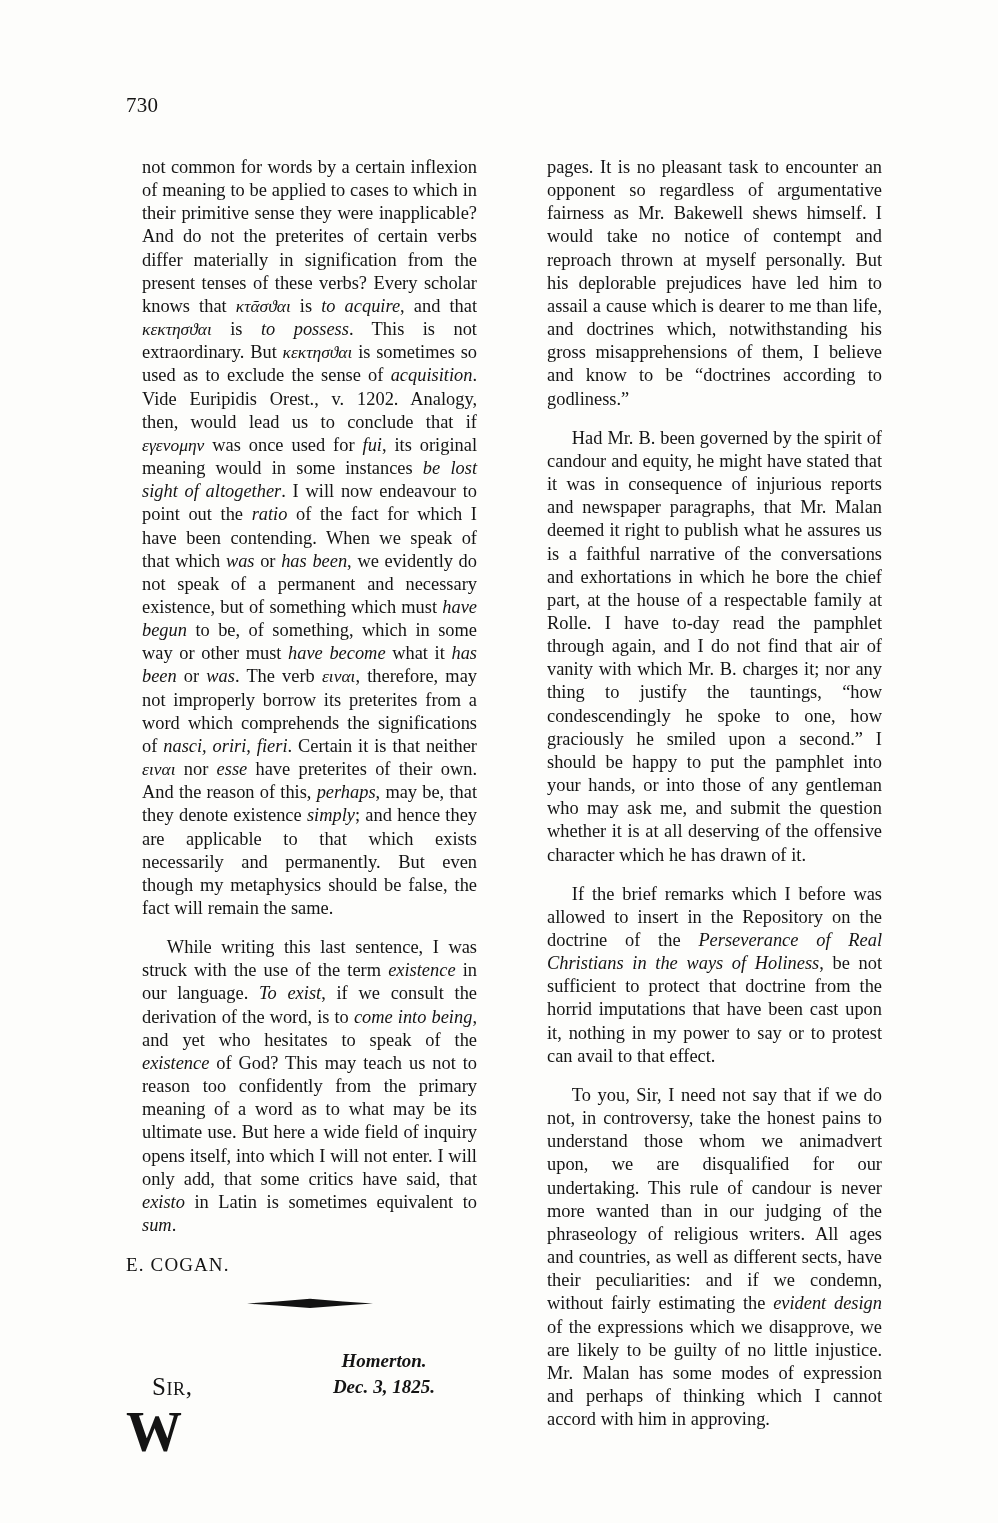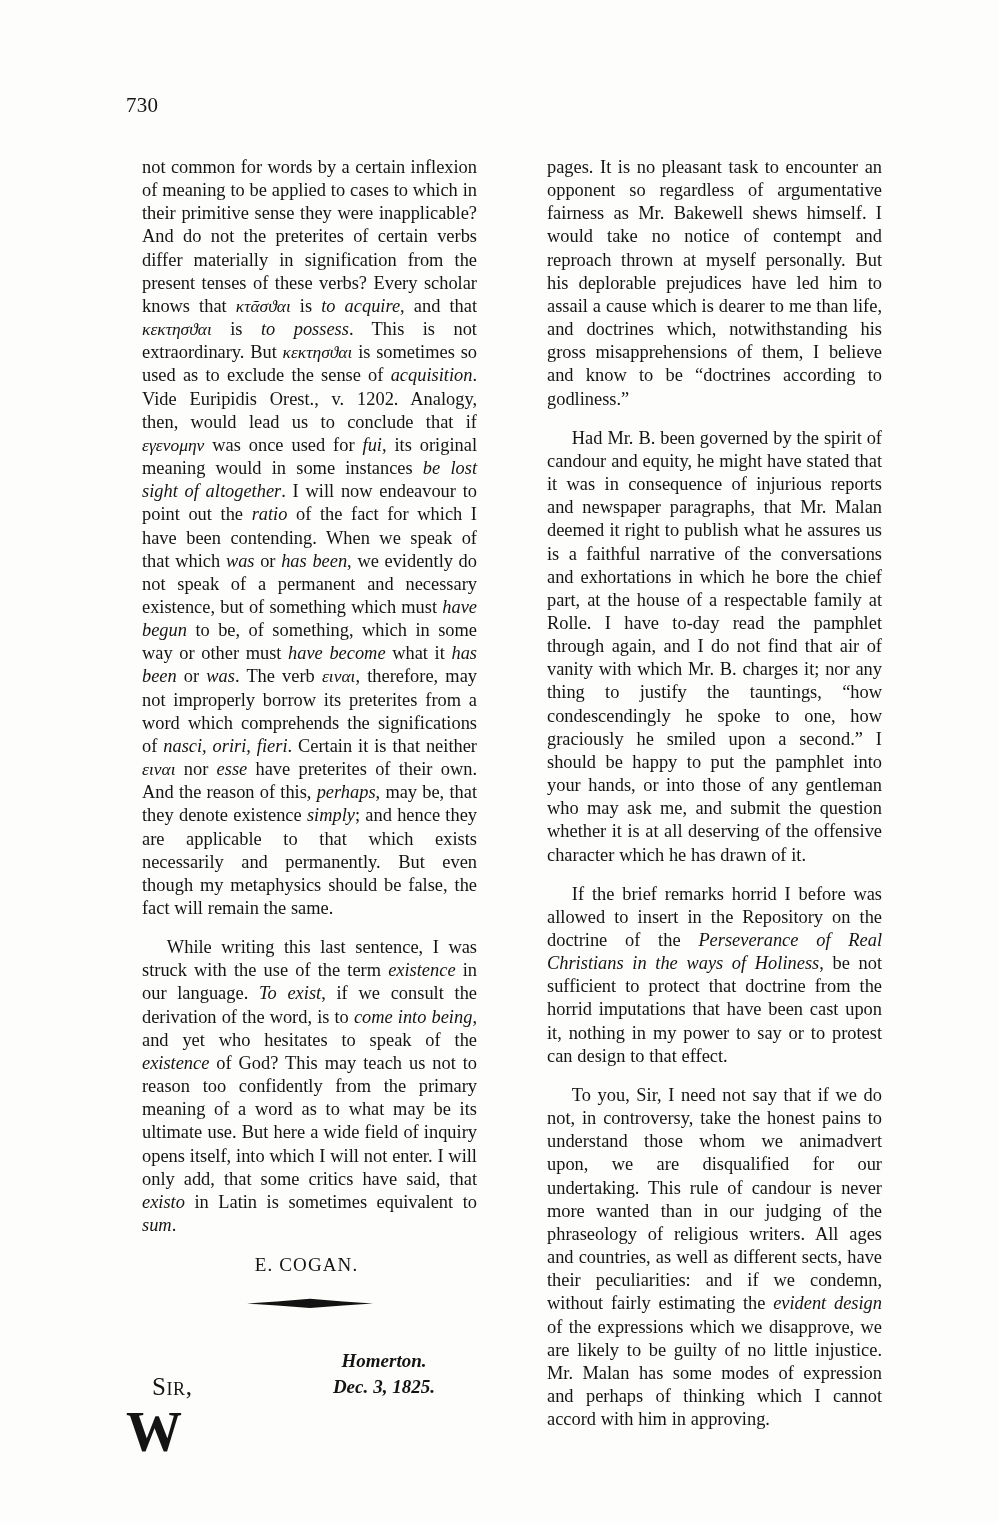--- a/index.html
+++ b/index.html
@@ -77,21 +77,21 @@
 
   i, em { font-style: italic; }
   .gk {
     font-style: italic;
     font-size: 0.95em;
   }
 
   
   .signature {
     margin-top: 10px;
-    text-align: center;
+    text-align: left;
     padding-right: 6px;
     font-size: 19px;
     letter-spacing: 1.1px;
     text-indent: 0;
   }
 
   
   .ornament {
     position: relative;
     height: 26px;
@@ -186,19 +186,19 @@
 
       <div class="opening">
         <span class="dropcap">W</span>
       </div>
     </div>
 
     <div class="col col-right">
       <div id="right-paras">
           <p class="noindent"><span>pages. It is no pleasant task to encounter an opponent so regardless of argumentative fairness as Mr. Bakewell shews himself. I would take no notice of contempt and reproach thrown at myself personally. But his deplorable prejudices have led him to assail a cause which is dearer to me than life, and doctrines which, notwithstanding his gross misapprehensions of them, I believe and know to be “doctrines according to godliness.”</span></p>
           <p><span>Had Mr. B. been governed by the spirit of candour and equity, he might have stated that it was in consequence of injurious reports and newspaper paragraphs, that Mr. Malan deemed it right to publish what he assures us is a faithful narrative of the conversations and exhortations in which he bore the chief part, at the house of a respectable family at Rolle. I have to-day read the pamphlet through again, and I do not find that air of vanity with which Mr. B. charges it; nor any thing to justify the tauntings, “how condescendingly he spoke to one, how graciously he smiled upon a second.” I should be happy to put the pamphlet into your hands, or into those of any gentleman who may ask me, and submit the question whether it is at all deserving of the offensive character which he has drawn of it.</span></p>
-          <p><span>If the brief remarks horrid I before was allowed to insert in the Repository on the doctrine of the </span><i>Perseverance of Real Christians in the ways of Holiness</i><span>, be not sufficient to protect that doctrine from the horrid imputations that have been cast upon it, nothing in my power to say or to protest can design to that effect.</span></p>
+          <p><span>If the brief remarks which I before was allowed to insert in the Repository on the doctrine of the </span><i>Perseverance of Real Christians in the ways of Holiness</i><span>, be not sufficient to protect that doctrine from the horrid imputations that have been cast upon it, nothing in my power to say or to protest can avail to that effect.</span></p>
           <p><span>To you, Sir, I need not say that if we do not, in controversy, take the honest pains to understand those whom we animadvert upon, we are disqualified for our undertaking. This rule of candour is never more wanted than in our judging of the phraseology of religious writers. All ages and countries, as well as different sects, have their peculiarities: and if we condemn, without fairly estimating the </span><i>evident design</i><span> of the expressions which we disapprove, we are likely to be guilty of no little injustice. Mr. Malan has some modes of expression and perhaps of thinking which I cannot accord with him in approving.</span></p>
         </div>
     </div>
 
   </div>
 </div>
 
 </body></html>

